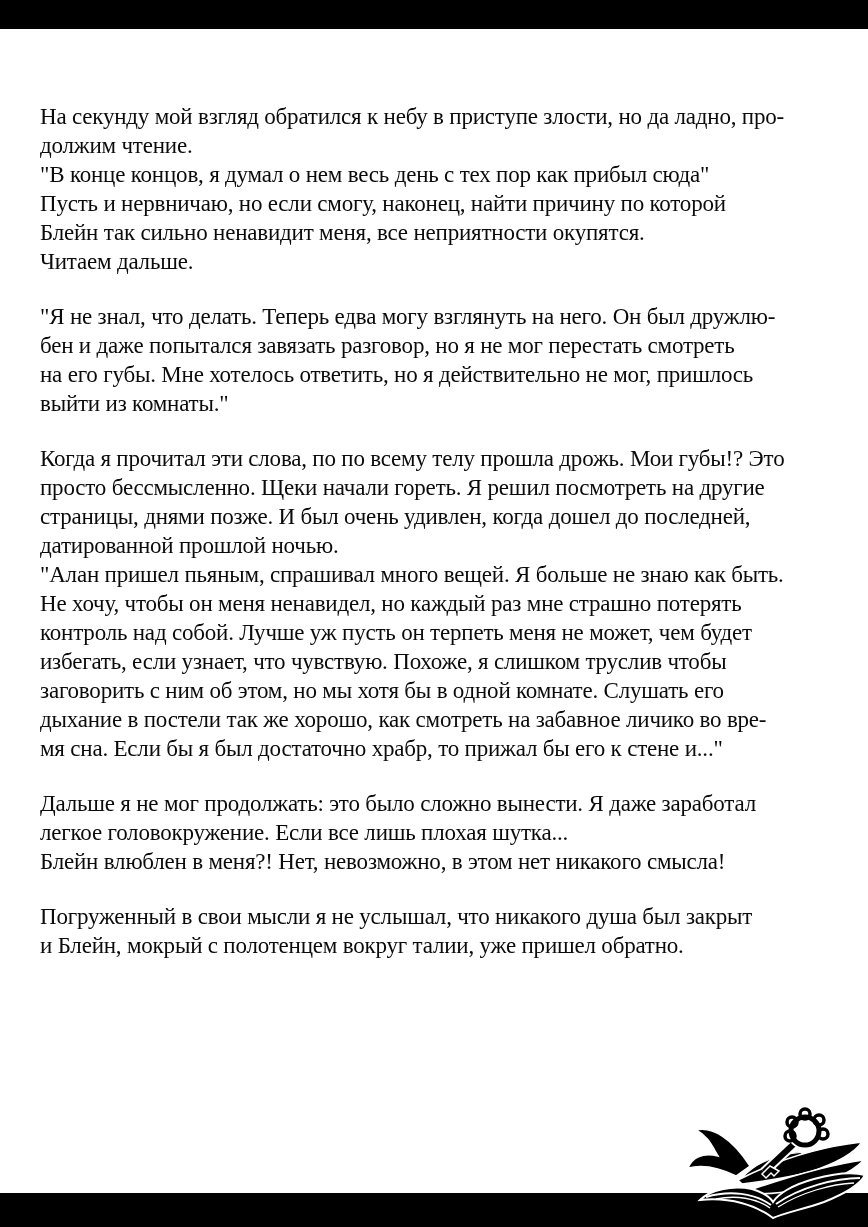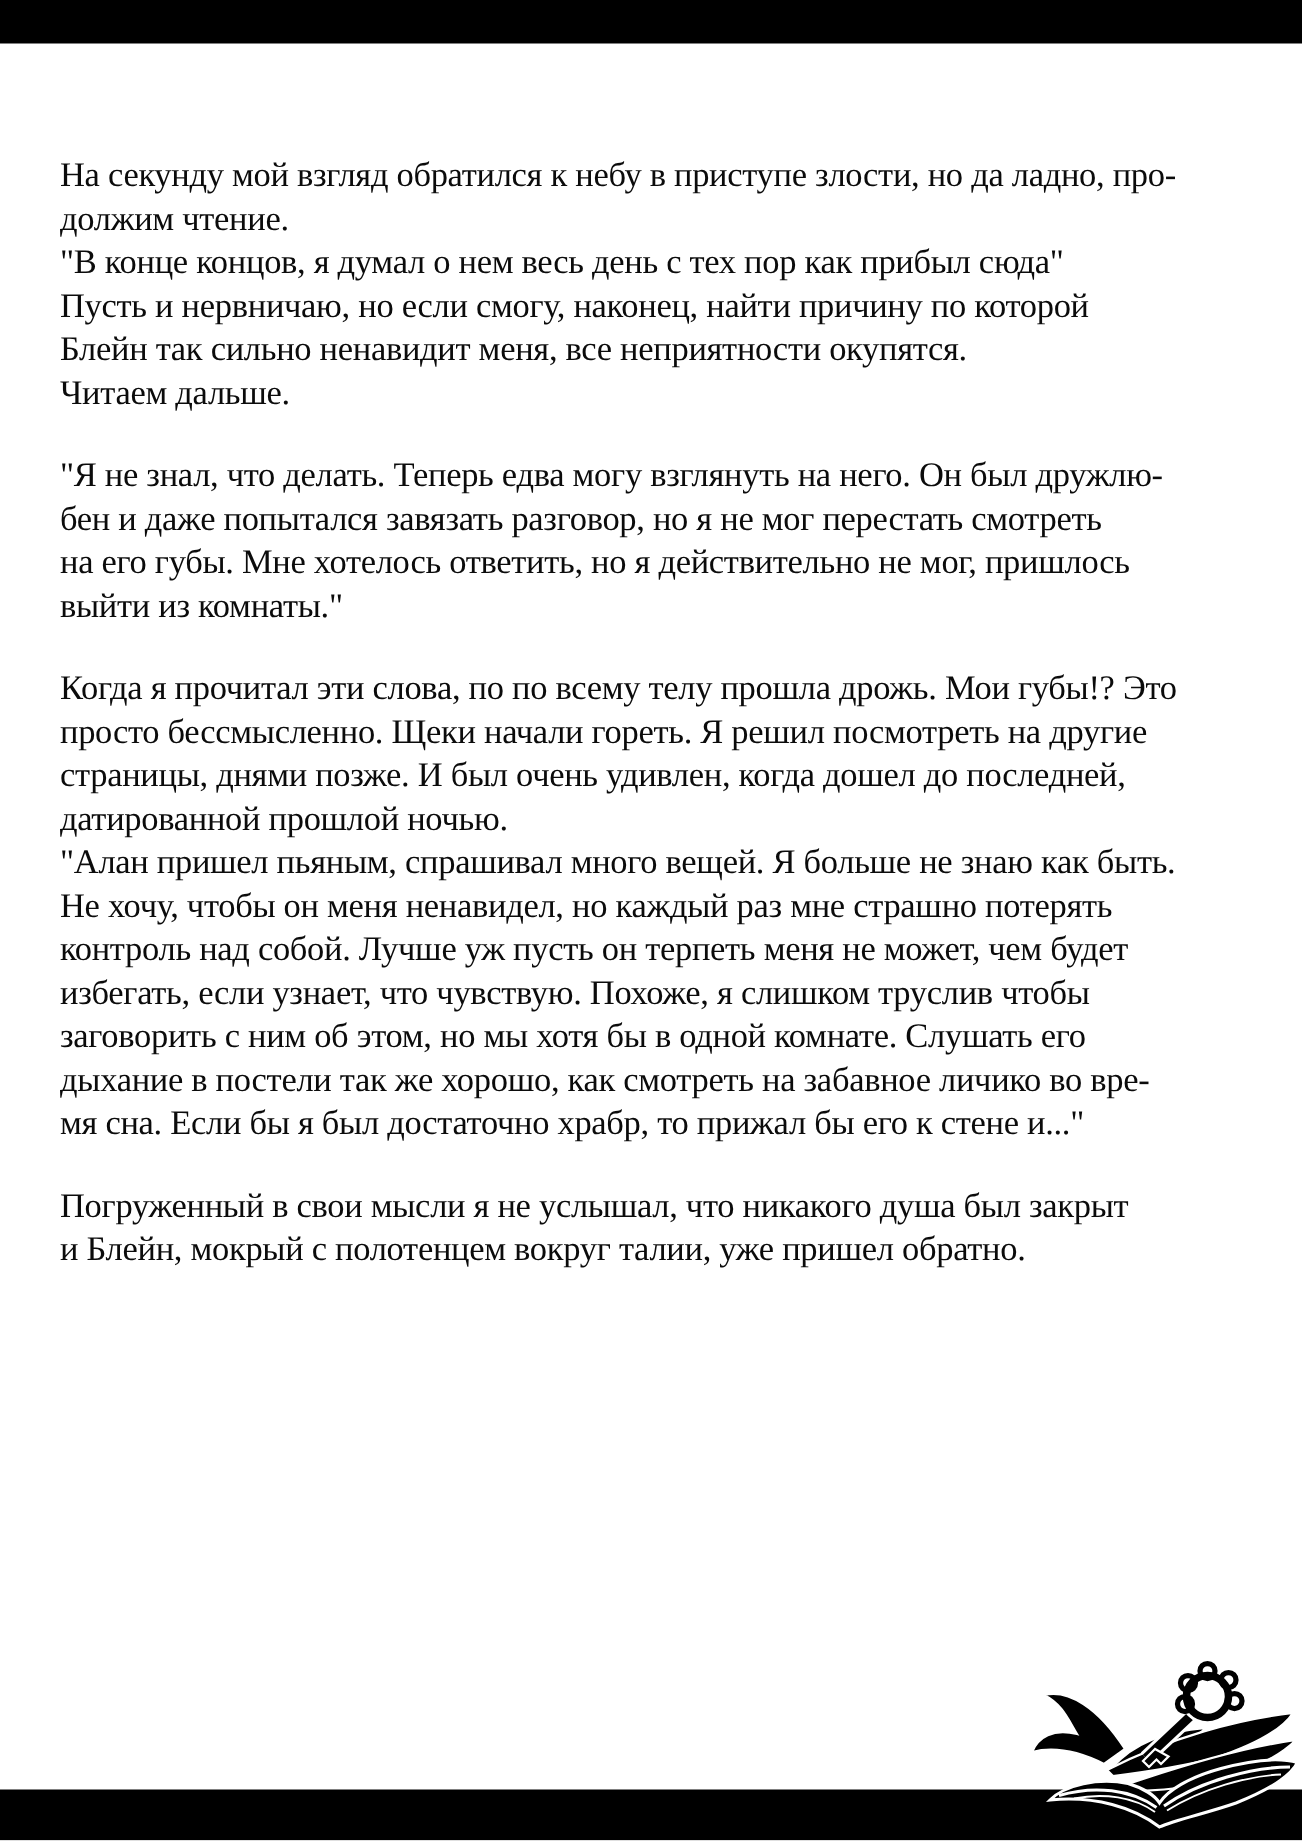--- a/index.html
+++ b/index.html
@@ -68,20 +68,23 @@
 просто бессмысленно. Щеки начали гореть. Я решил посмотреть на другие
 страницы, днями позже. И был очень удивлен, когда дошел до последней,
 датированной прошлой ночью.
 "Алан пришел пьяным, спрашивал много вещей. Я больше не знаю как быть.
 Не хочу, чтобы он меня ненавидел, но каждый раз мне страшно потерять
 контроль над собой. Лучше уж пусть он терпеть меня не может, чем будет
 избегать, если узнает, что чувствую. Похоже, я слишком труслив чтобы
 заговорить с ним об этом, но мы хотя бы в одной комнате. Слушать его
 дыхание в постели так же хорошо, как смотреть на забавное личико во вре-
 мя сна. Если бы я был достаточно храбр, то прижал бы его к стене и..."</p>
+    <p class="para">Дальше я не мог продолжать: это было сложно вынести. Я даже заработал
+легкое головокружение. Если все лишь плохая шутка...
+Блейн влюблен в меня?! Нет, невозможно, в этом нет никакого смысла!</p>
     <p class="para">Погруженный в свои мысли я не услышал, что никакого душа был закрыт
 и Блейн, мокрый с полотенцем вокруг талии, уже пришел обратно.</p>
   </div>
 
   <div class="bar bar-bottom"></div>
 
   <svg class="logo" viewBox="0 0 182 123" xmlns="http://www.w3.org/2000/svg">
 
     <g>
       <path d="M64 62 C 46 34, 26 22, 10 26 C 22 32, 26 42, 32 52 C 16 48, 6 54, 2 64

